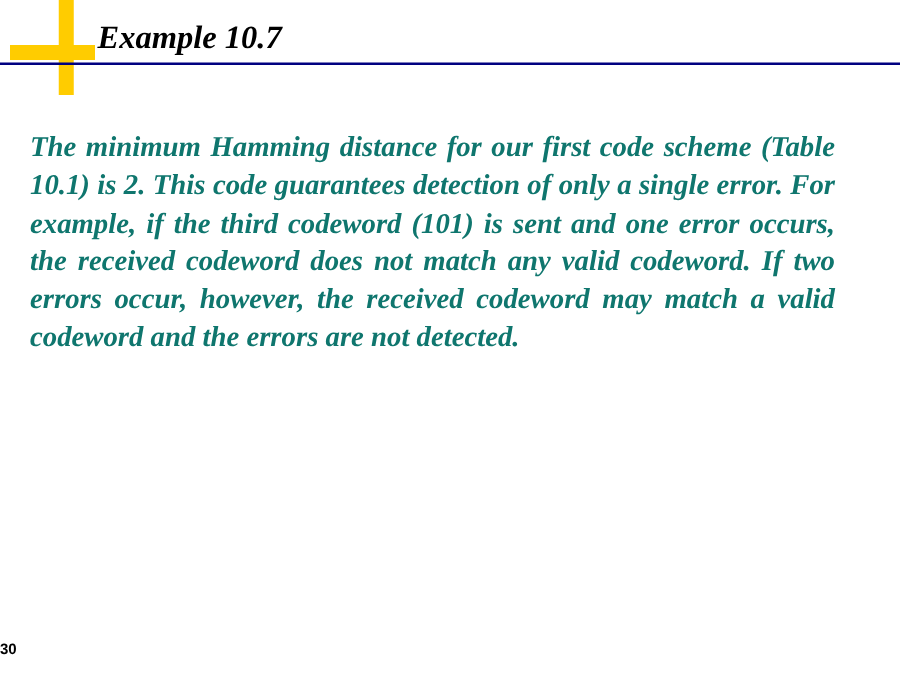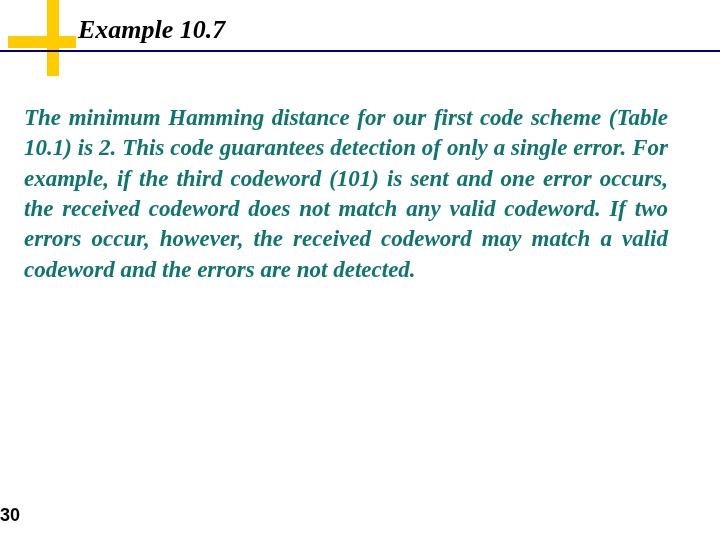--- a/index.html
+++ b/index.html
@@ -65,21 +65,21 @@
     font-weight: bold;
     color: #0f766e;
     line-height: 1.32;
     text-align: justify;
   }
   .page-num {
     position: absolute;
     left: 0;
     bottom: 14px;
     font-family: Arial, sans-serif;
-    font-size: 18px;
+    font-size: 12px;
     font-weight: bold;
     font-style: normal;
     color: #000000;
   }
 </style>
 </head>
 <body>
 
 <div class="slide">
 

